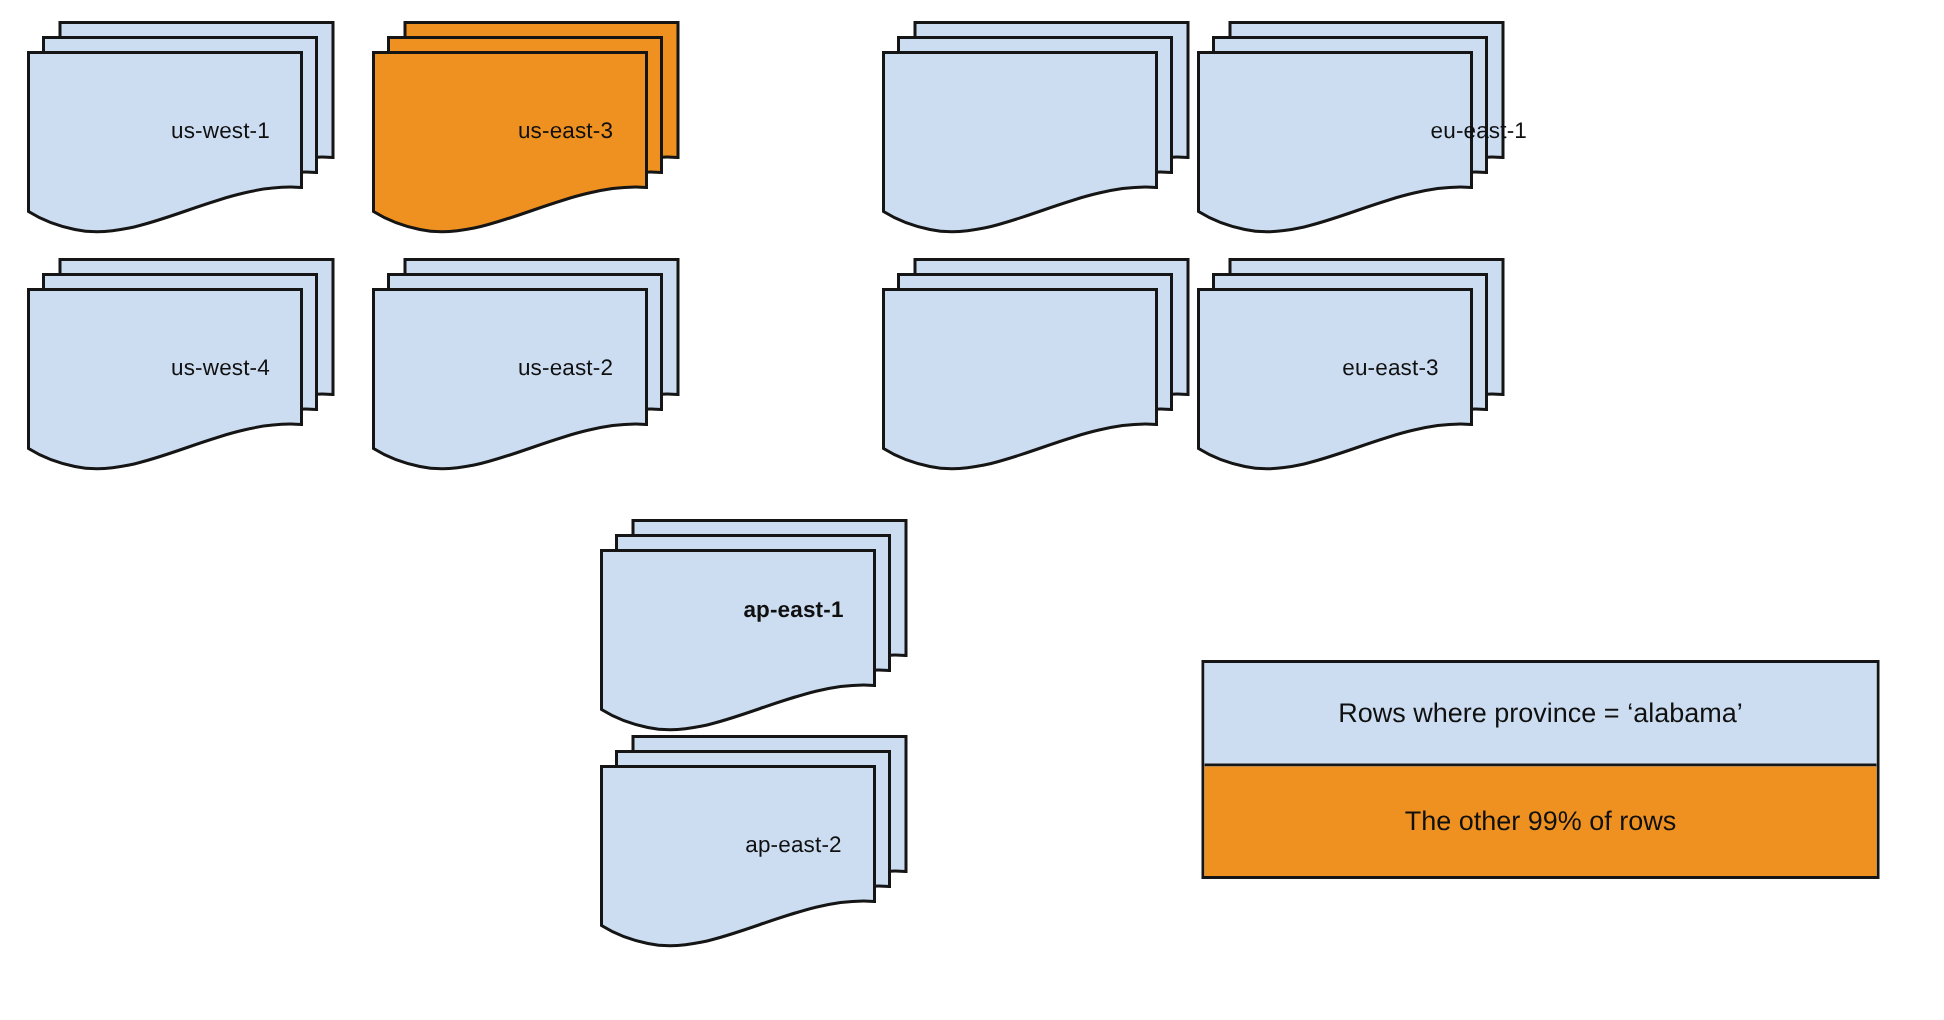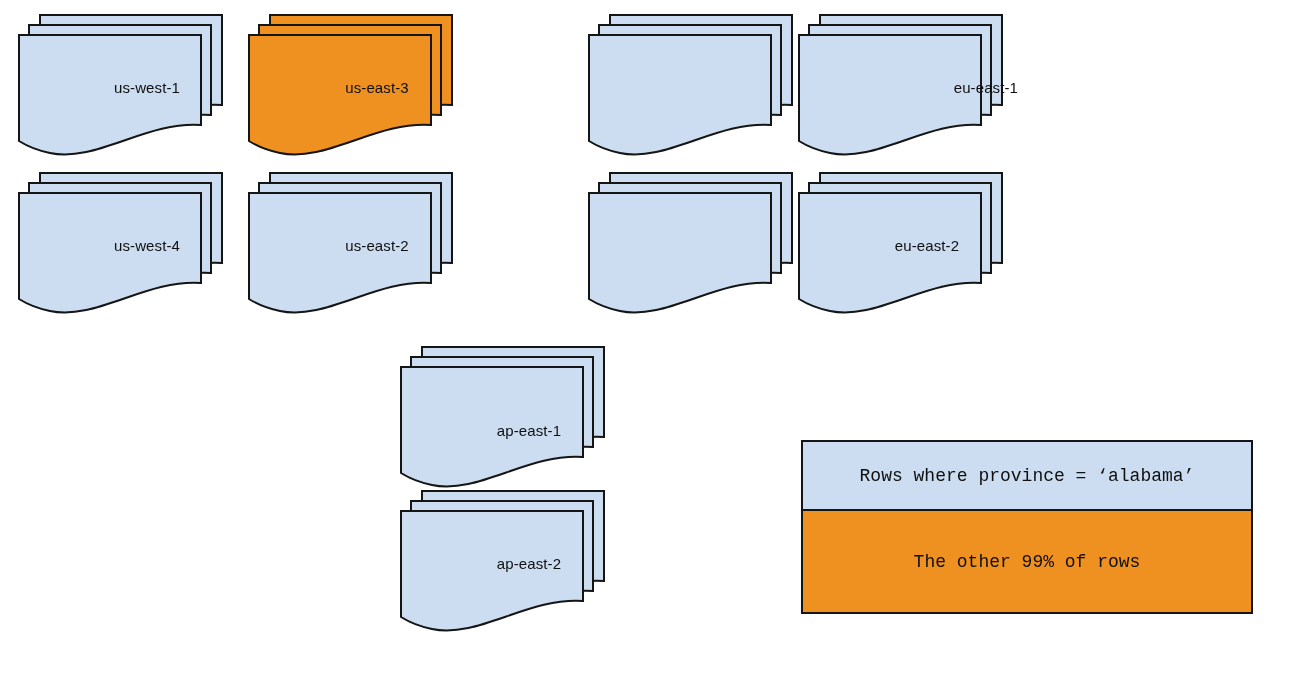--- a/index.html
+++ b/index.html
@@ -46,26 +46,25 @@
     pointer-events: none;
     margin-left: 37px;
   }
 
   
   #legend {
     position: absolute;
     left: 801px;
     top: 440px;
     width: 452px;
-    height: 174px;
+    height: 146px;
     box-sizing: border-box;
     border: 2px solid #151515;
     display: flex;
     flex-direction: column;
-    font-family: Liberation Mono, monospace;
   }
   .legend-row {
     box-sizing: border-box;
     display: flex;
     align-items: center;
     justify-content: center;
     font-size: 18px;
     color: #101010;
     white-space: nowrap;
   }
@@ -137,29 +136,29 @@
         <path d="M 0 0 L 182 0 L 182 90 C 127.39999999999999 86 , 76.44 128 , 30.94 118 C 16.38 115 , 6.370000000000001 110 , 0 106 Z" class="doc-shape fill-blue" transform="translate(11,11)"></path>
         <path d="M 0 0 L 182 0 L 182 90 C 127.39999999999999 86 , 76.44 128 , 30.94 118 C 16.38 115 , 6.370000000000001 110 , 0 106 Z" class="doc-shape fill-blue" transform="translate(1,21)"></path>
       </svg>
     </div>
     <div class="stack" style="left: 798px; top: 172px;">
       <svg width="206" height="158" viewBox="0 0 206 158">
         <path d="M 0 0 L 182 0 L 182 90 C 127.39999999999999 86 , 76.44 128 , 30.94 118 C 16.38 115 , 6.370000000000001 110 , 0 106 Z" class="doc-shape fill-blue" transform="translate(22,1)"></path>
         <path d="M 0 0 L 182 0 L 182 90 C 127.39999999999999 86 , 76.44 128 , 30.94 118 C 16.38 115 , 6.370000000000001 110 , 0 106 Z" class="doc-shape fill-blue" transform="translate(11,11)"></path>
         <path d="M 0 0 L 182 0 L 182 90 C 127.39999999999999 86 , 76.44 128 , 30.94 118 C 16.38 115 , 6.370000000000001 110 , 0 106 Z" class="doc-shape fill-blue" transform="translate(1,21)"></path>
       </svg>
-      <div class="stack-label" style="top: 65px; left: 1px;">eu-east-2</div>
+      <div class="stack-label" style="top: 65px; left: 1px;">eu-east-3</div>
     </div>
     <div class="stack" style="left: 400px; top: 346px;">
       <svg width="206" height="158" viewBox="0 0 206 158">
         <path d="M 0 0 L 182 0 L 182 90 C 127.39999999999999 86 , 76.44 128 , 30.94 118 C 16.38 115 , 6.370000000000001 110 , 0 106 Z" class="doc-shape fill-blue" transform="translate(22,1)"></path>
         <path d="M 0 0 L 182 0 L 182 90 C 127.39999999999999 86 , 76.44 128 , 30.94 118 C 16.38 115 , 6.370000000000001 110 , 0 106 Z" class="doc-shape fill-blue" transform="translate(11,11)"></path>
         <path d="M 0 0 L 182 0 L 182 90 C 127.39999999999999 86 , 76.44 128 , 30.94 118 C 16.38 115 , 6.370000000000001 110 , 0 106 Z" class="doc-shape fill-blue" transform="translate(1,21)"></path>
       </svg>
-      <div class="stack-label" style="top: 76px; left: 1px;">ap-east-1</div>
+      <div class="stack-label" style="top: 52px; left: 1px; font-weight: bold;">ap-east-1</div>
     </div>
     <div class="stack" style="left: 400px; top: 490px;">
       <svg width="206" height="158" viewBox="0 0 206 158">
         <path d="M 0 0 L 182 0 L 182 90 C 127.39999999999999 86 , 76.44 128 , 30.94 118 C 16.38 115 , 6.370000000000001 110 , 0 106 Z" class="doc-shape fill-blue" transform="translate(22,1)"></path>
         <path d="M 0 0 L 182 0 L 182 90 C 127.39999999999999 86 , 76.44 128 , 30.94 118 C 16.38 115 , 6.370000000000001 110 , 0 106 Z" class="doc-shape fill-blue" transform="translate(11,11)"></path>
         <path d="M 0 0 L 182 0 L 182 90 C 127.39999999999999 86 , 76.44 128 , 30.94 118 C 16.38 115 , 6.370000000000001 110 , 0 106 Z" class="doc-shape fill-blue" transform="translate(1,21)"></path>
       </svg>
       <div class="stack-label" style="top: 65px; left: 1px;">ap-east-2</div>
     </div>
     <div id="legend">

